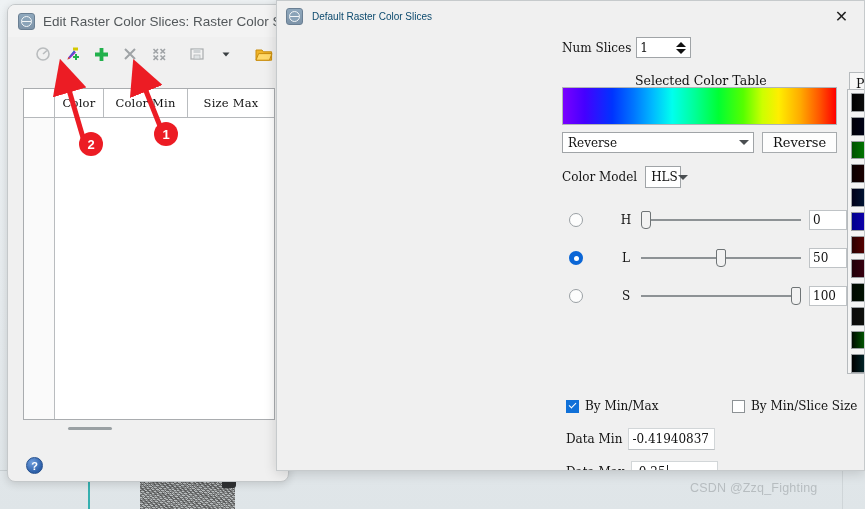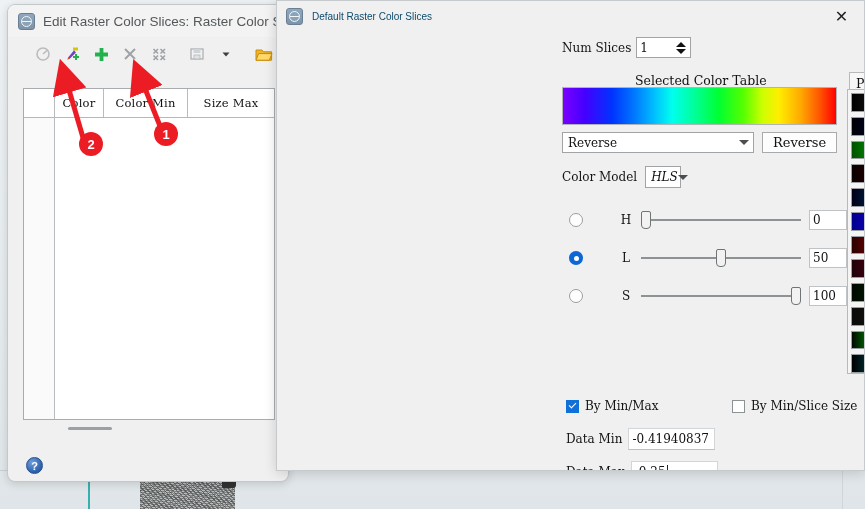--- a/index.html
+++ b/index.html
@@ -212,21 +212,21 @@
     display: flex; align-items: center; justify-content: center;
   }
 
   .cm-row {
     position: absolute; left: 285px; top: 165px; display: flex; align-items: center; gap: 8px;
   }
   .combo-sm {
     width: 36px; height: 22px; background: #fff; border: 1px solid #a0a4a7;
     display: flex; align-items: center; justify-content: space-between;
     padding: 0 4px 0 5px;
-    font-family: "DejaVu Serif", serif; font-size: 12px; color: #111; font-style: italic;
+    font-family: "DejaVu Serif", serif; font-size: 12px; color: #111;
   }
 
   
   .slider-row {
     position: absolute; left: 292px; display: flex; align-items: center;
   }
   .radio {
     width: 14px; height: 14px; border-radius: 50%;
     border: 1.5px solid #9aa0a4; background: #fdfdfd;
     display: flex; align-items: center; justify-content: center;
@@ -533,13 +533,14 @@
       <marker id="ah" markerWidth="7" markerHeight="7" refX="5.5" refY="3.5" orient="auto">
         <path d="M0,0 L7,3.5 L0,7 z" fill="#ec1c24"></path>
       </marker>
     </defs>
     <line x1="84" y1="141" x2="62" y2="66" stroke="#ec1c24" stroke-width="5" marker-end="url(#ah)"></line>
     <line x1="162" y1="131" x2="136" y2="66" stroke="#ec1c24" stroke-width="5" marker-end="url(#ah)"></line>
   </svg>
   <div class="badge" style="left:79px; top:132px;">2</div>
   <div class="badge" style="left:154px; top:122px;">1</div>
 
+  <div class="watermark">CSDN @Zzq_Fighting</div>
 </div>
 
 </body></html>

